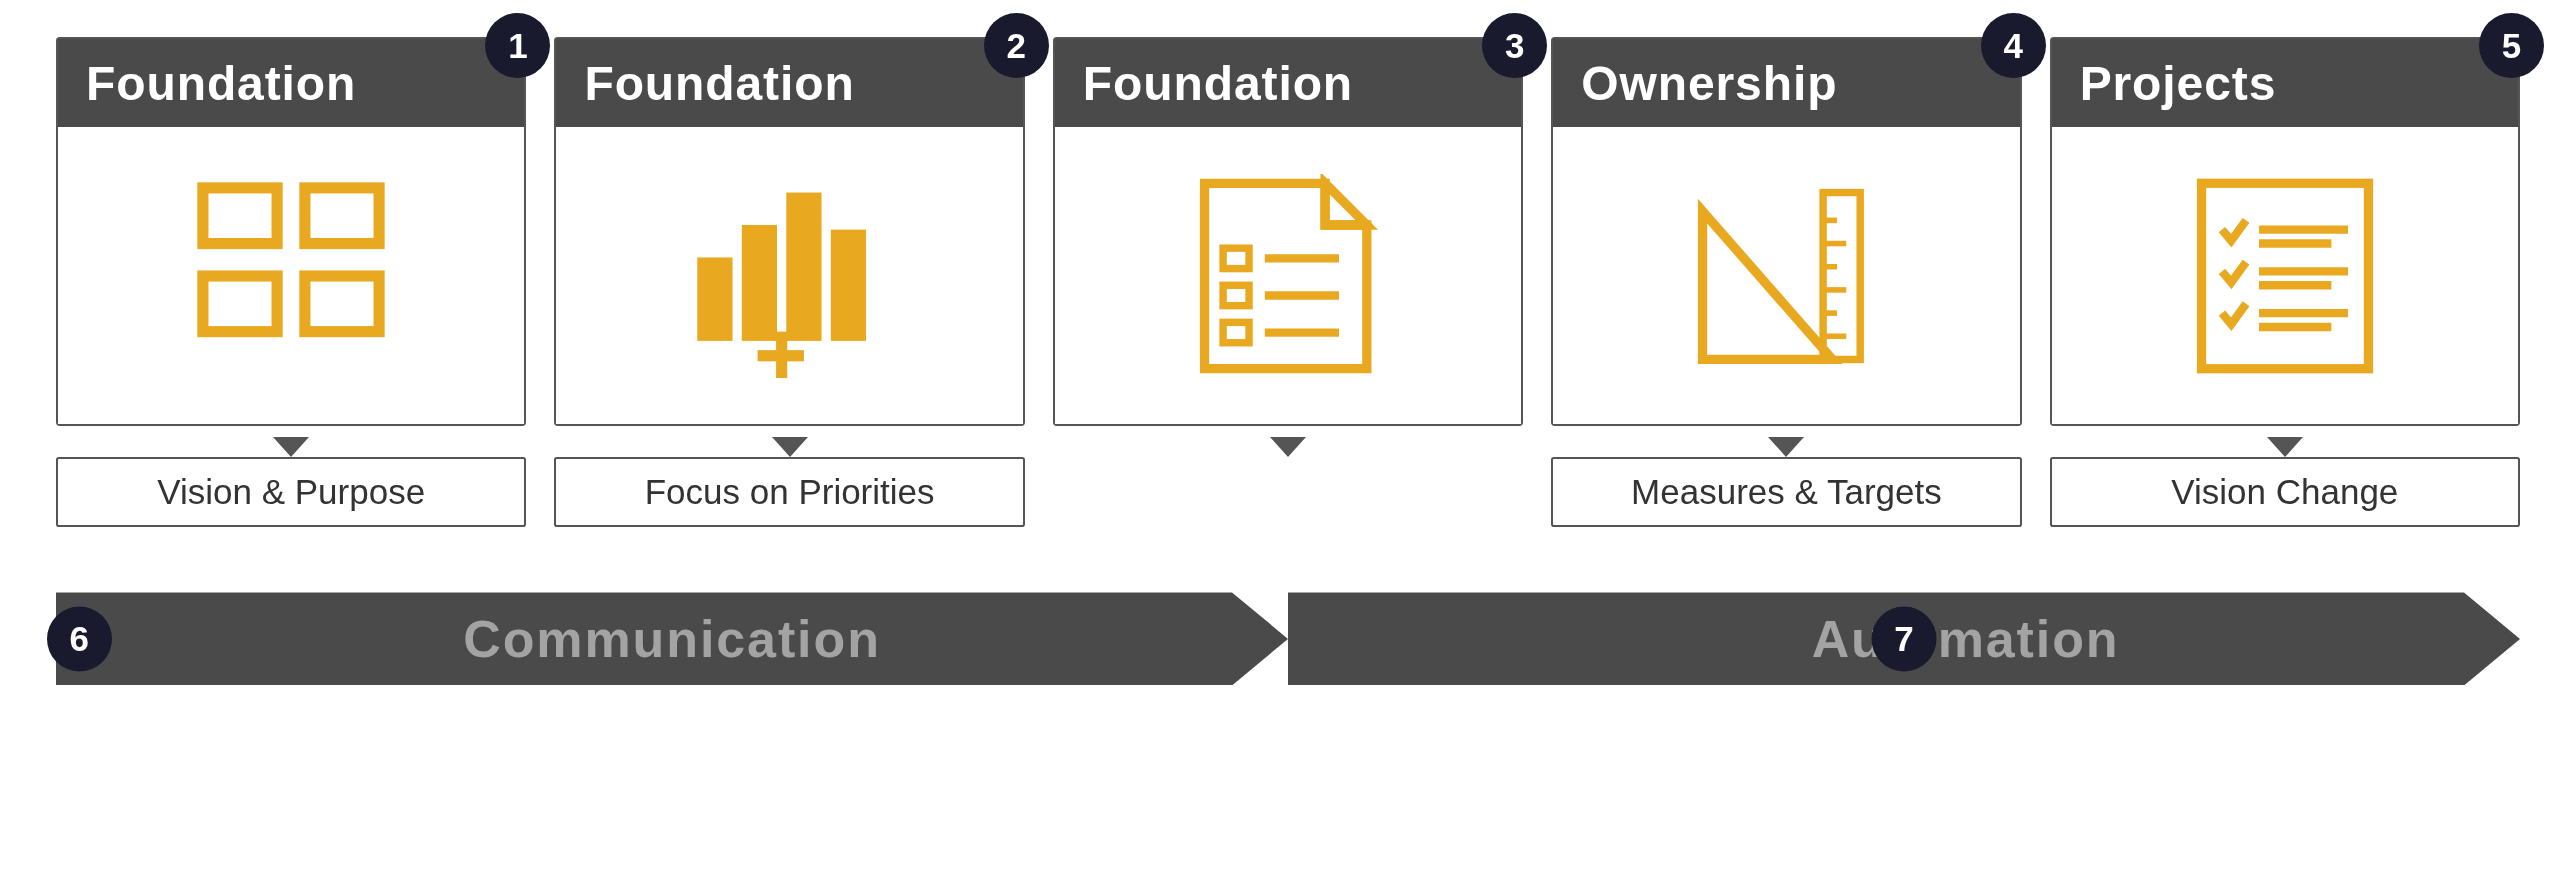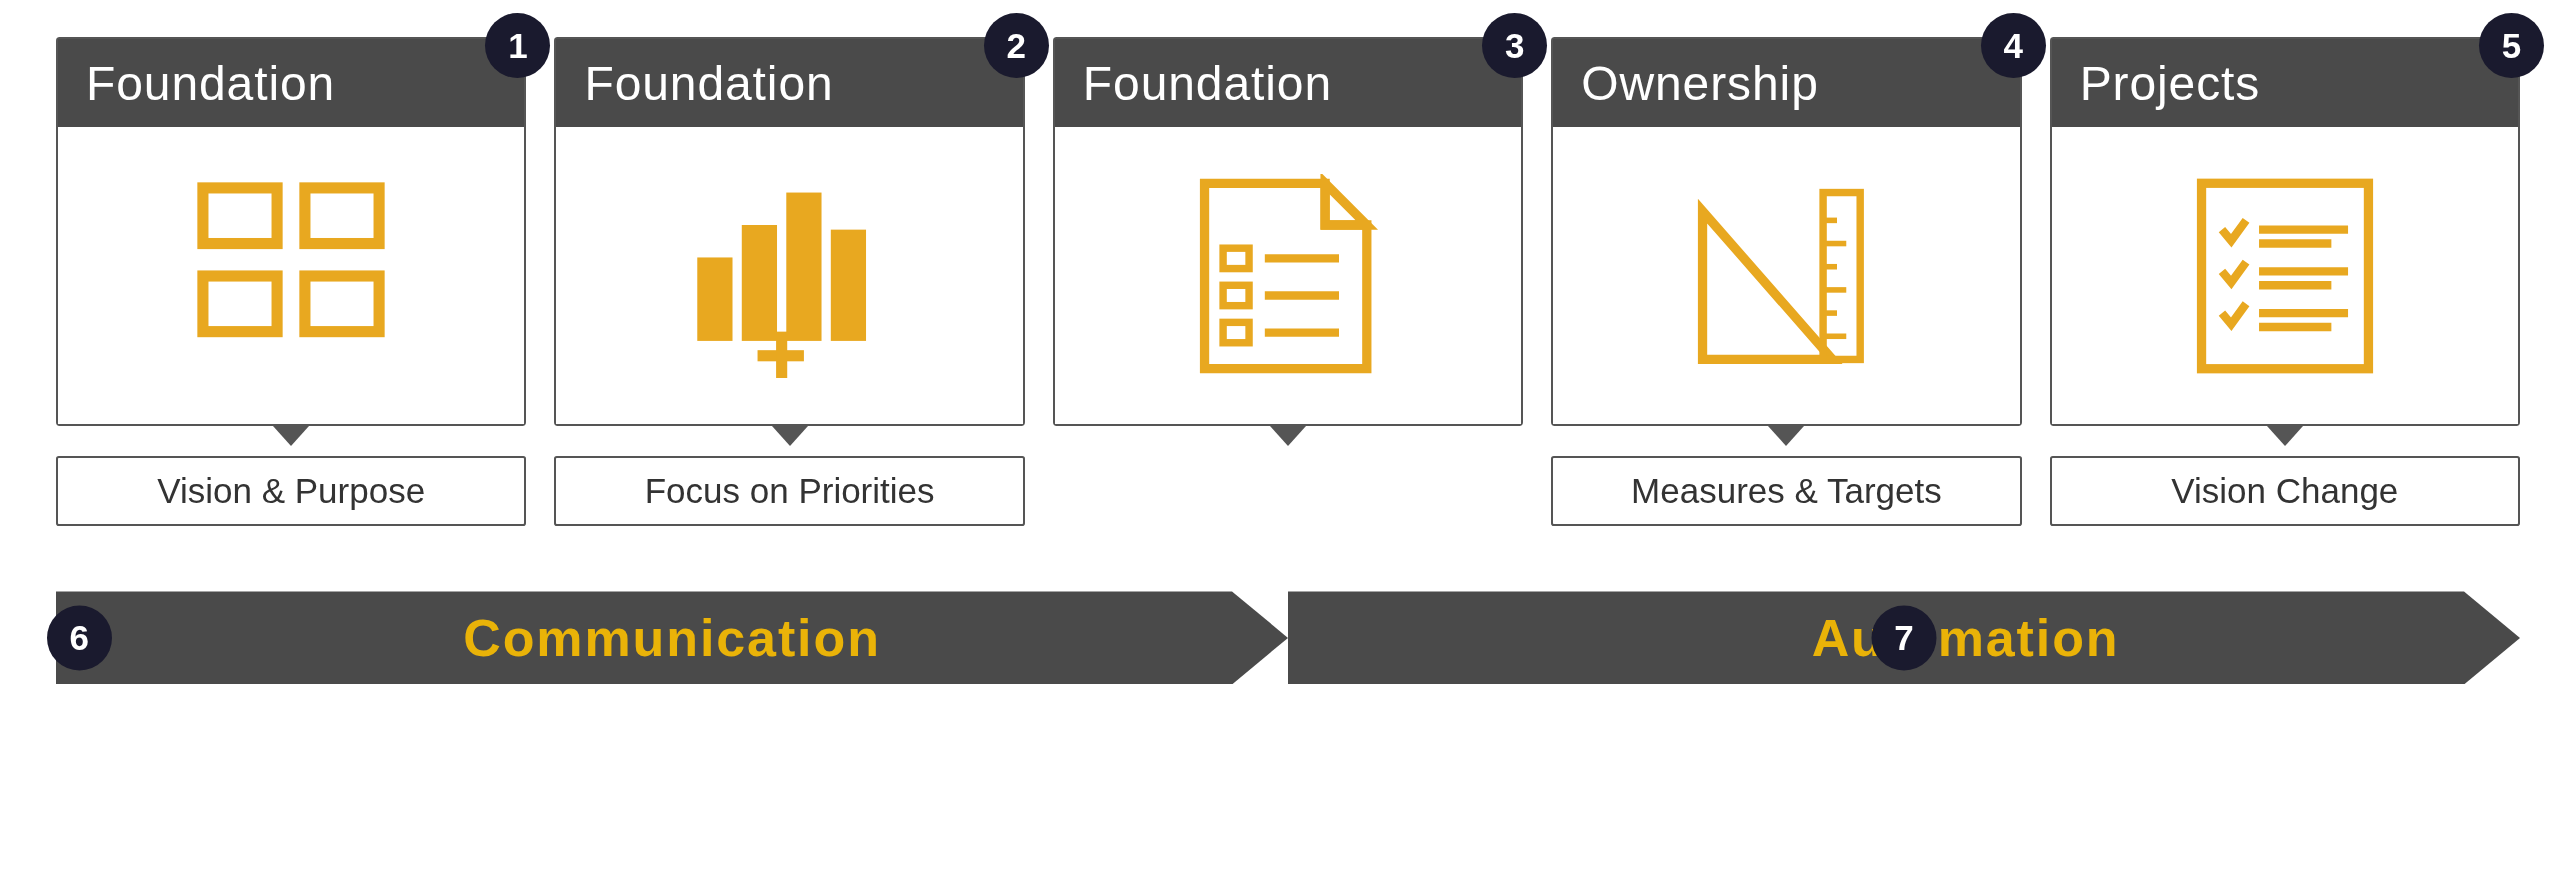--- a/index.html
+++ b/index.html
@@ -39,21 +39,21 @@
       border-radius: 3.7px;
       overflow: visible;
       position: relative;
       background: #fff;
     }
 
     .card-header {
       background: #4a4a4a;
       color: #fff;
       font-size: 48px;
-      font-weight: normal;
+      font-weight: bold;
       padding: 16.7px 28px;
       text-align: left;
       letter-spacing: 0.9px;
     }
 
     .card-body {
       padding: 28px;
       display: flex;
       align-items: center;
       justify-content: center;
@@ -77,23 +77,22 @@
       align-items: center;
       justify-content: center;
       z-index: 10;
     }
 
     
     .card-label-container {
       display: flex;
       flex-direction: column;
       align-items: center;
-      margin-top: 0;
-      width: 100%;
-      gap: 10px;
+      margin-top: 11px;
+      width: 100%;
     }
 
     .card-chevron {
       width: 0;
       height: 0;
       border-left: 18.6px solid transparent;
       border-right: 18.6px solid transparent;
       border-top: 20.4px solid #555;
       margin-bottom: 0;
     }
@@ -153,21 +152,21 @@
     .arrow-bg-right {
       background: #4a4a4a;
       height: 93px;
       width: 100%;
       position: relative;
       clip-path: polygon(0 0, calc(100% - 56px) 0, 100% 50%, calc(100% - 56px) 100%, 0 100%);
     }
 
     .arrow-text {
       position: absolute;
-      color: #eab308;
+      color: #a3a3a3;
       font-size: 52px;
       font-weight: bold;
       letter-spacing: 1.9px;
       z-index: 2;
       pointer-events: none;
     }
 
     .badge-number-bottom {
       position: absolute;
       width: 65px;

